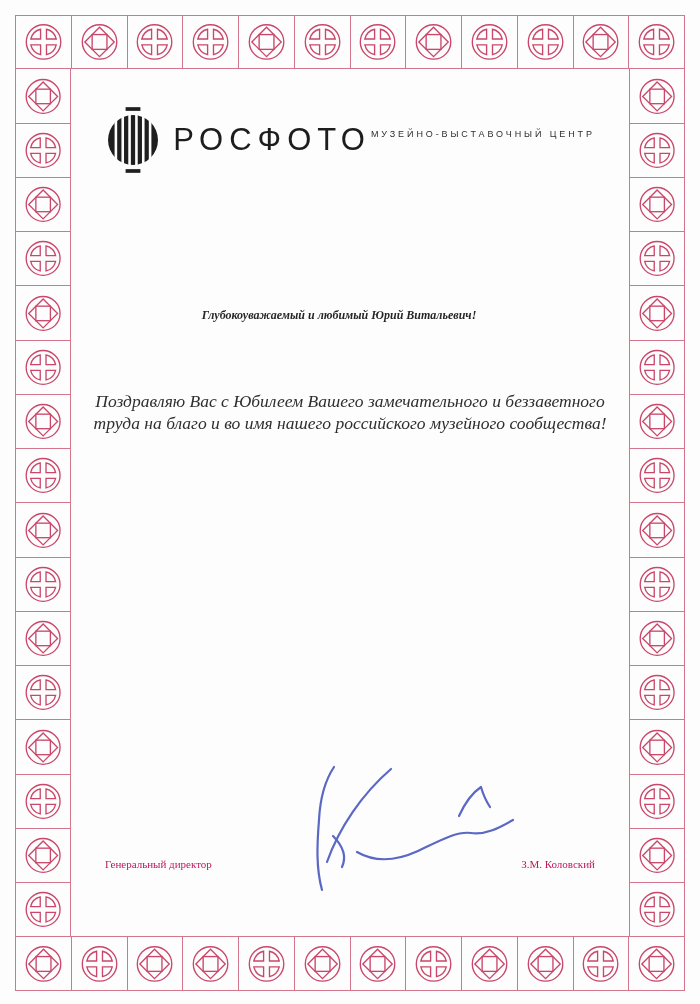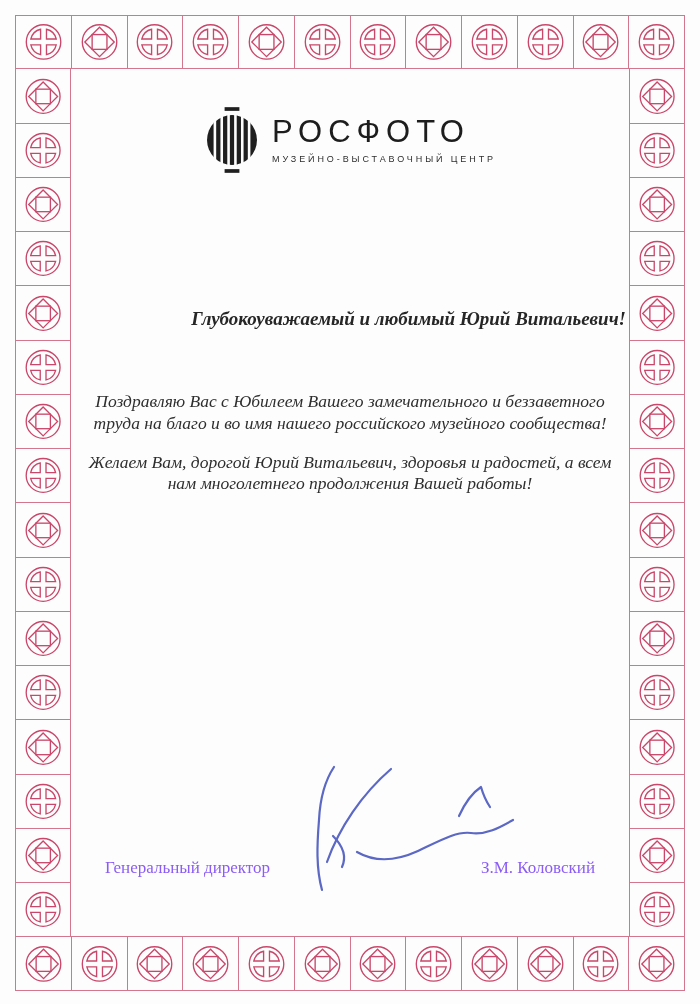--- a/index.html
+++ b/index.html
@@ -23,48 +23,48 @@
   }
   .brow .bcell + .bcell{margin-left:-1px;}
   .bcol .bcell + .bcell{margin-top:-1px;}
   .bcell svg{width:86%;height:88%;}
   
   .letterhead{
     position:absolute;top:103px;left:71px;width:558px;
     display:flex;align-items:center;justify-content:center;gap:12px;
   }
   .logo-mark{width:56px;height:74px;flex:0 0 auto;}
-  .org-text{display:flex;flex-direction:column;}
+  .org-text{display:flex;flex-direction:row;}
   .org-name{
     font-family:"Liberation Sans","DejaVu Sans",sans-serif;
     font-size:31px;letter-spacing:6px;color:#1d1d1d;line-height:1.05;
   }
   .org-subtitle{
     font-family:"Liberation Sans","DejaVu Sans",sans-serif;
     font-size:9px;letter-spacing:2.9px;color:#2e2e2e;margin-top:5px;
   }
   
   .salutation{
-    position:absolute;top:308px;left:68px;width:558px;
-    text-align:right;font-style:italic;font-weight:bold;
-    font-size:19px;color:#262626;
+    position:absolute;top:308px;left:60px;width:558px;
+    text-align:center;font-style:italic;font-weight:bold;
+    font-size:12px;color:#262626;
   }
   .letter-body{
     position:absolute;top:391px;left:86px;width:528px;
     text-align:center;font-style:italic;font-size:17.5px;
     line-height:21.8px;color:#2e2e2e;
   }
   .letter-body p{margin:0 0 17px 0;font-style:italic;}
   .letter-body p.closing{margin-top:27px;}
   
   .signature-svg{position:absolute;left:290px;top:755px;width:240px;height:145px;}
   .signoff{
     position:absolute;top:858px;left:105px;width:490px;
     display:flex;justify-content:space-between;
-    font-size:17px;color:#8b5cf6;font-style:normal;
+    font-size:11px;color:#be185d;font-style:normal;
   }
 </style>
 </head>
 <body>
 
 <div class="strip brow" id="border-top">
     <div class="bcell" style="border-color: rgb(212, 117, 142);">
       <svg viewBox="0 0 56 54">
     <circle cx="28" cy="27" r="20.5" fill="none" stroke="#c9476a" stroke-width="1.6"></circle>
     <path fill="none" stroke="#c9476a" stroke-width="1.6" d="M24.5 23.5 L24.5 11.9 A15.5 15.5 0 0 0 12.9 23.5 Z
@@ -540,21 +540,20 @@
   <div class="org-text">
     <div class="org-name">РОСФОТО</div>
     <div class="org-subtitle">МУЗЕЙНО-ВЫСТАВОЧНЫЙ ЦЕНТР</div>
   </div>
 </div>
 
 <div class="salutation">Глубокоуважаемый и любимый Юрий Витальевич!</div>
 
 <div class="letter-body">
   <p>Поздравляю Вас с Юбилеем Вашего замечательного и беззаветного труда на благо и во имя нашего российского музейного сообщества!</p>
-  <p>Желаем Вам, дорогой Юрий Витальевич, здоровья и радостей, а всем нам многолетнего продолжения Вашей работы!</p>
 </div>
 
 <svg class="signature-svg" viewBox="290 755 240 145">
   <g fill="none" stroke-width="2.2" stroke-linecap="round" stroke-linejoin="round" class="ink" stroke="#5b68c4">
     <path d="M 334,767 C 324,782 320,800 319,820 C 317,845 316,868 322,890"></path>
     <path d="M 327,862 C 339,828 362,794 391,769"></path>
     <path d="M 333,836 C 342,845 347,856 342,867"></path>
     <path d="M 357,852 C 376,863 396,861 418,851 C 441,840 457,831 471,833 C 486,835 499,828 513,820"></path>
     <path d="M 459,816 C 464,805 472,793 481,787 C 483,794 486,801 490,807"></path>
   </g>

